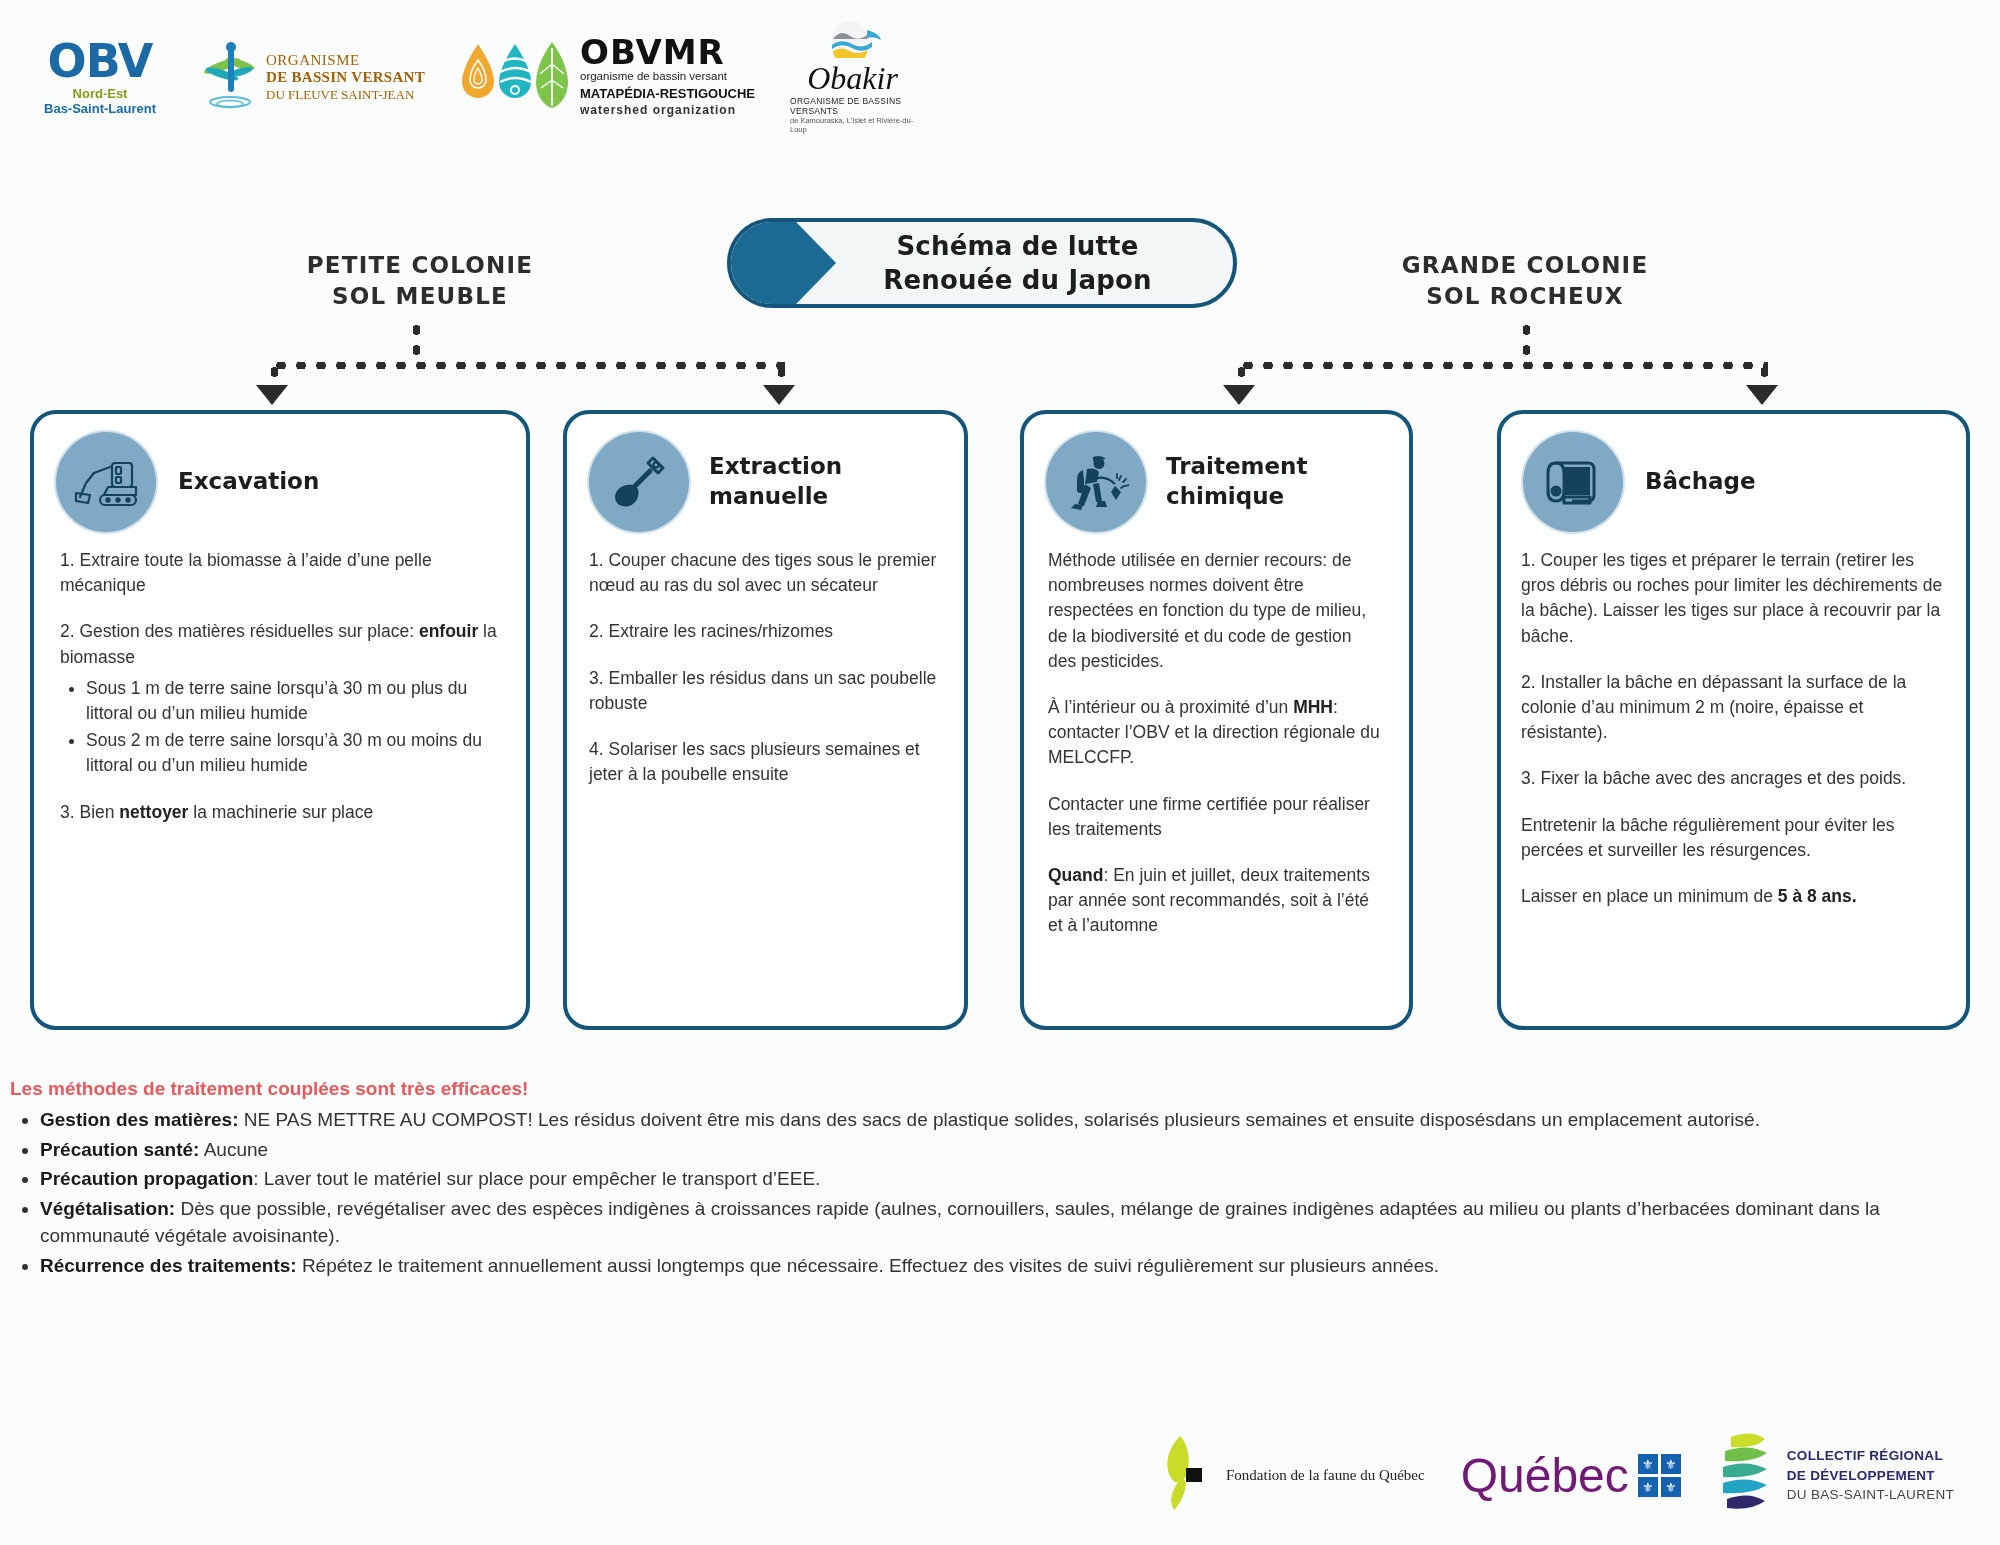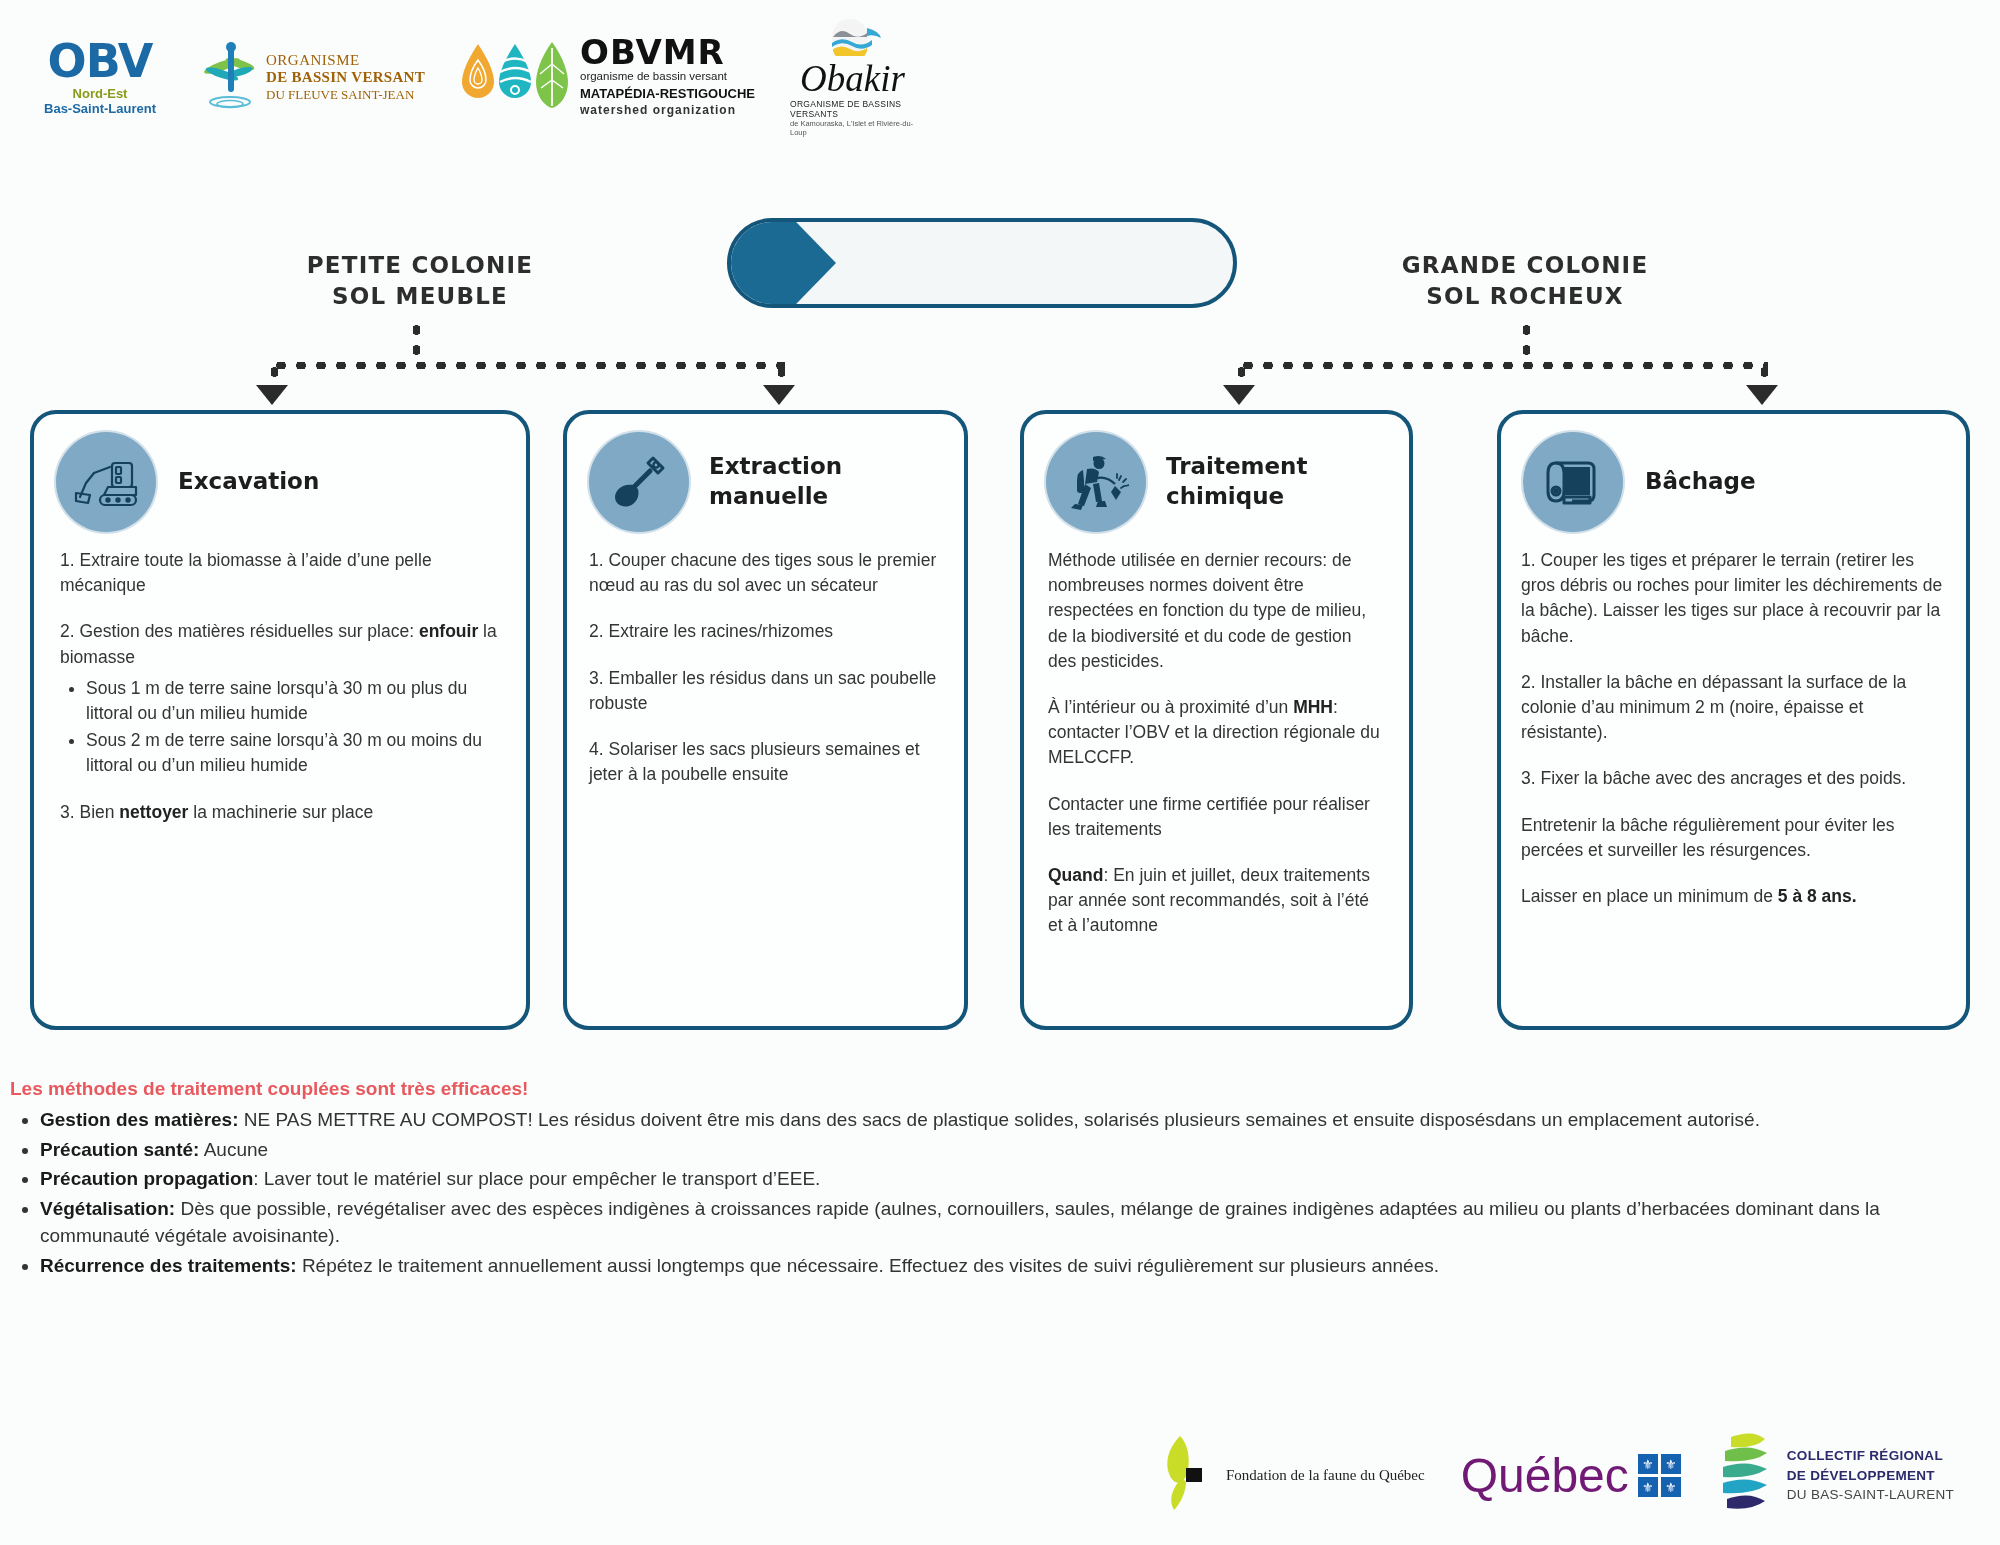--- a/index.html
+++ b/index.html
@@ -36,21 +36,21 @@
 
   
   .logo-mr { gap: 10px; width: 300px; }
   .logo-mr .txt .m1 { font-size: 34px; font-weight: bold; color: #111; letter-spacing: 1px; line-height: 1; font-family: "DejaVu Sans", sans-serif; }
   .logo-mr .txt .m2 { font-size: 11.5px; color: #222; line-height: 1.35; }
   .logo-mr .txt .m3 { font-size: 13px; color: #111; font-weight: bold; line-height: 1.35; }
   .logo-mr .txt .m4 { font-size: 12px; color: #333; letter-spacing: 1px; line-height: 1.35; font-weight: bold; }
 
   
   .logo-ob { flex-direction: column; align-items: center; width: 125px; }
-  .logo-ob .word { font-size: 37px; font-family: "Liberation Serif", serif; font-style: italic; color: #111; line-height: 1; }
+  .logo-ob .word { font-size: 32px; font-family: "Liberation Serif", serif; font-style: italic; color: #111; line-height: 1; }
   .logo-ob .o1 { font-size: 8.5px; color: #222; letter-spacing: .3px; margin-top: 2px; }
   .logo-ob .o2 { font-size: 7.5px; color: #555; }
 
   
   .title-banner {
     position: absolute; left: 727px; top: 218px;
     width: 510px; height: 90px;
     background: #f4f7f7;
     border: 4px solid #14557a;
     border-radius: 45px;
@@ -249,20 +249,24 @@
       </svg>
     </span>
     <div class="word">Obakir</div>
     <div class="o1">ORGANISME DE BASSINS VERSANTS</div>
     <div class="o2">de Kamouraska, L'Islet et Rivière-du-Loup</div>
   </div>
 </div>
 
 <div class="title-banner">
   <div class="arrow"></div>
+  <div class="t-text">
+    <div>Schéma de lutte</div>
+    <div>Renouée du Japon</div>
+  </div>
 </div>
 
 <div class="group-head" id="group-left">
   <div>PETITE COLONIE</div>
   <div>SOL MEUBLE</div>
 </div>
 <div class="group-head" id="group-right">
   <div>GRANDE COLONIE</div>
   <div>SOL ROCHEUX</div>
 </div>

